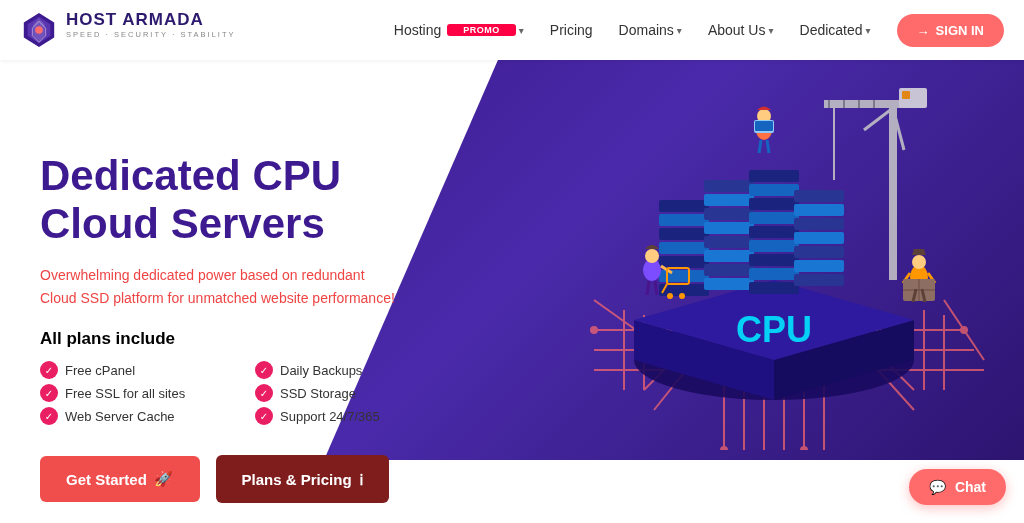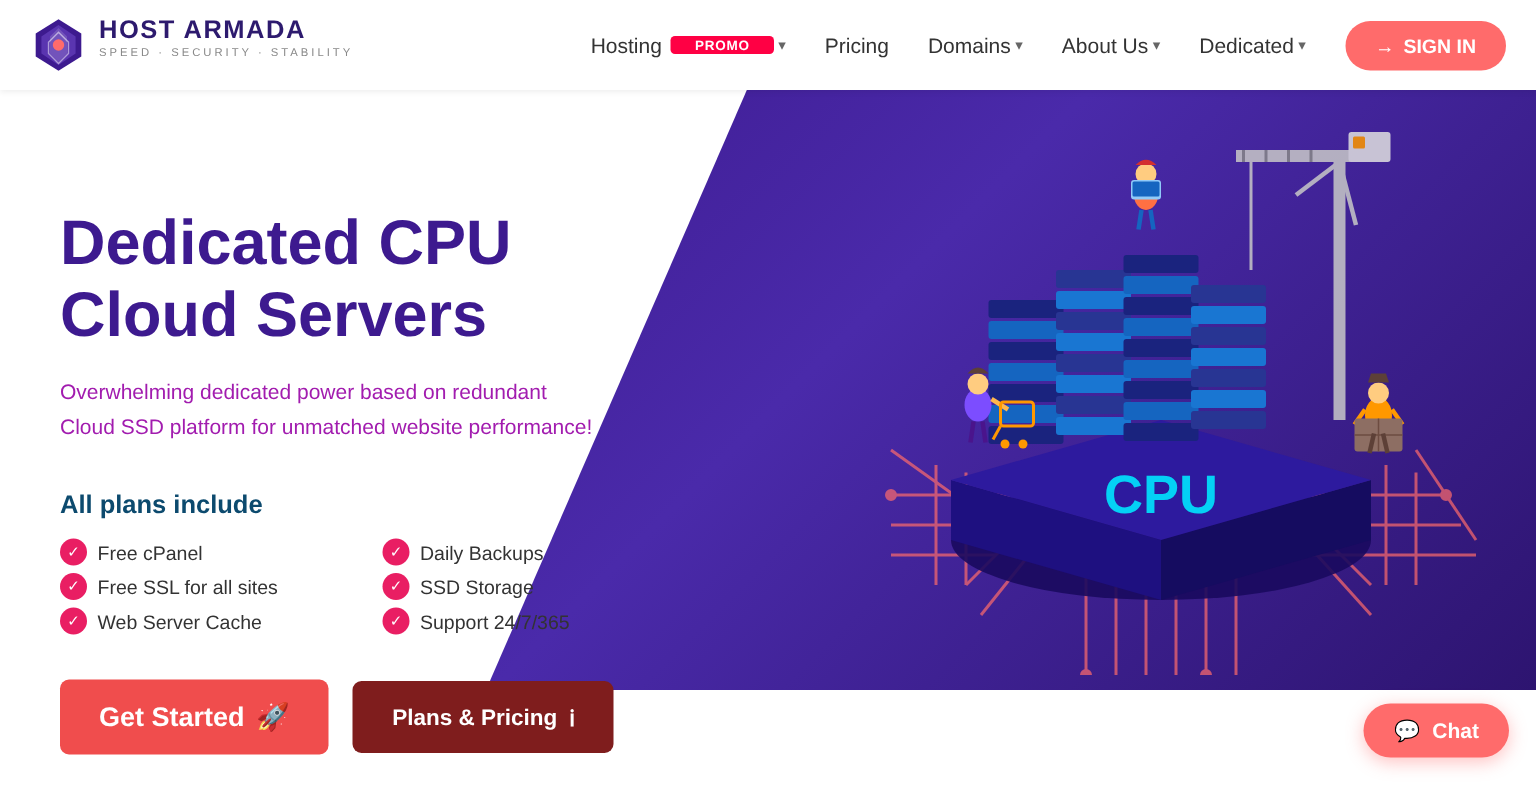--- a/index.html
+++ b/index.html
@@ -120,30 +120,30 @@
     .hero-title {
       font-size: 42px;
       font-weight: 900;
       color: #3d1a8f;
       line-height: 1.15;
       margin-bottom: 16px;
     }
 
     .hero-desc {
       font-size: 14px;
-      color: #a21caf;
+      color: #ef4444;
       line-height: 1.6;
-      margin-bottom: 32px;
+      margin-bottom: 20px;
       max-width: 360px;
     }
 
     .all-plans {
       font-size: 17px;
       font-weight: 800;
-      color: #0c4a6e;
+      color: #000000;
       margin-bottom: 12px;
     }
 
     .features-grid {
       display: grid;
       grid-template-columns: 1fr 1fr;
       gap: 5px 20px;
       margin-bottom: 30px;
     }
 
@@ -174,21 +174,21 @@
       gap: 16px;
       align-items: center;
     }
 
     .btn-get-started {
       background: #f04d4d;
       color: #fff;
       border: none;
       border-radius: 6px;
       padding: 14px 26px;
-      font-size: 18px;
+      font-size: 15px;
       font-weight: 700;
       cursor: pointer;
       display: flex;
       align-items: center;
       gap: 8px;
     }
 
     .btn-plans {
       background: #7f1d1d;
       color: #fff;

